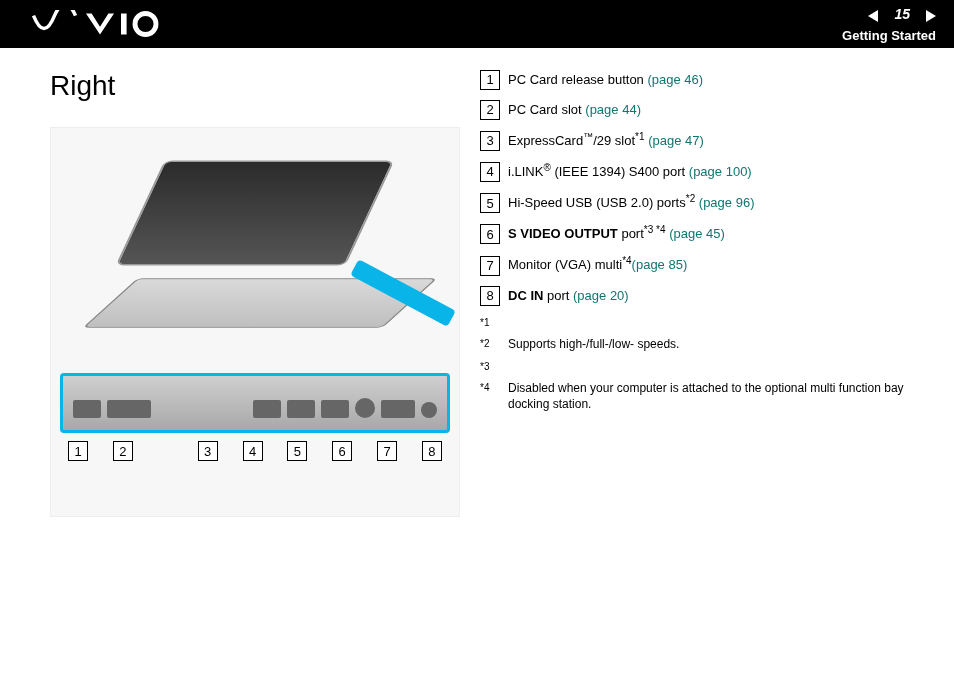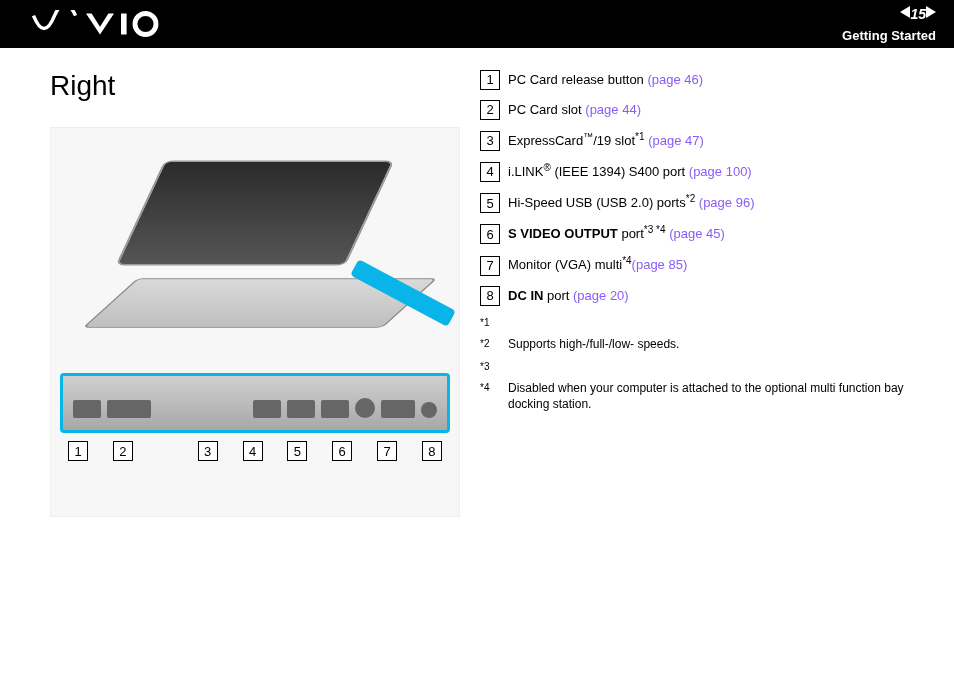--- a/index.html
+++ b/index.html
@@ -23,23 +23,23 @@
   .logo {
     height: 28px;
   }
   .header-right {
     text-align: right;
     font-size: 13px;
     font-weight: bold;
   }
   .page-nav {
     display: flex;
-    align-items: flex-start;
+    align-items: flex-end;
     justify-content: flex-end;
-    gap: 0;
+    gap: 16px;
     margin-bottom: 6px;
   }
   .tri {
     width: 0; height: 0;
     display: inline-block;
   }
   .tri-left {
     border-top: 6px solid transparent;
     border-bottom: 6px solid transparent;
     border-right: 10px solid #fff;
@@ -156,21 +156,21 @@
   }
   .item-list { list-style: none; }
   .item-list li {
     display: flex;
     align-items: baseline;
     gap: 8px;
     margin-bottom: 10px;
     line-height: 1.35;
   }
   .item-list .cnum { flex-shrink: 0; }
-  .page-ref { color: #8b5cf6; }
+  .page-ref { color: #0f766e; }
   sup { font-size: 10px; }
   .bold { font-weight: bold; }
   .footnotes {
     margin-top: 10px;
     font-size: 12px;
   }
   .footnotes .fn {
     display: flex;
     gap: 10px;
     margin-bottom: 8px;
@@ -259,21 +259,21 @@
       <li>
         <span class="cnum">1</span>
         <span><span>PC Card release button </span><a class="page-ref">(page 46)</a></span>
       </li>
       <li>
         <span class="cnum">2</span>
         <span><span>PC Card slot </span><a class="page-ref">(page 44)</a></span>
       </li>
       <li>
         <span class="cnum">3</span>
-        <span><span>ExpressCard</span><sup>™</sup><span>/19 slot</span><sup>*1</sup><span> </span><a class="page-ref">(page 47)</a></span>
+        <span><span>ExpressCard</span><sup>™</sup><span>/29 slot</span><sup>*1</sup><span> </span><a class="page-ref">(page 47)</a></span>
       </li>
       <li>
         <span class="cnum">4</span>
         <span><span>i.LINK</span><sup>®</sup><span> (IEEE 1394) S400 port </span><a class="page-ref">(page 100)</a></span>
       </li>
       <li>
         <span class="cnum">5</span>
         <span><span>Hi-Speed USB (USB 2.0) ports</span><sup>*2</sup><span> </span><a class="page-ref">(page 96)</a></span>
       </li>
       <li>

